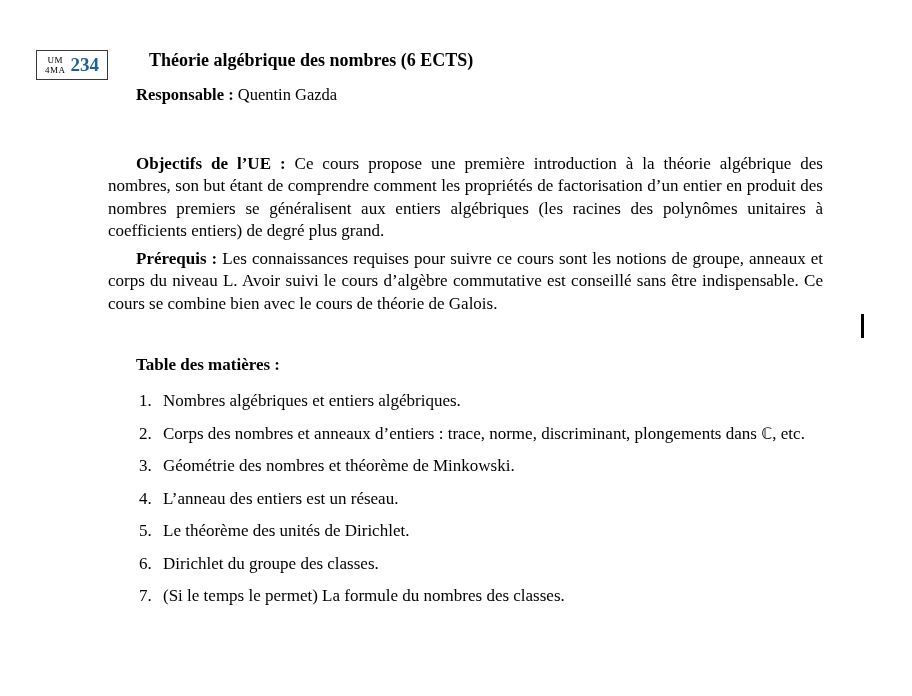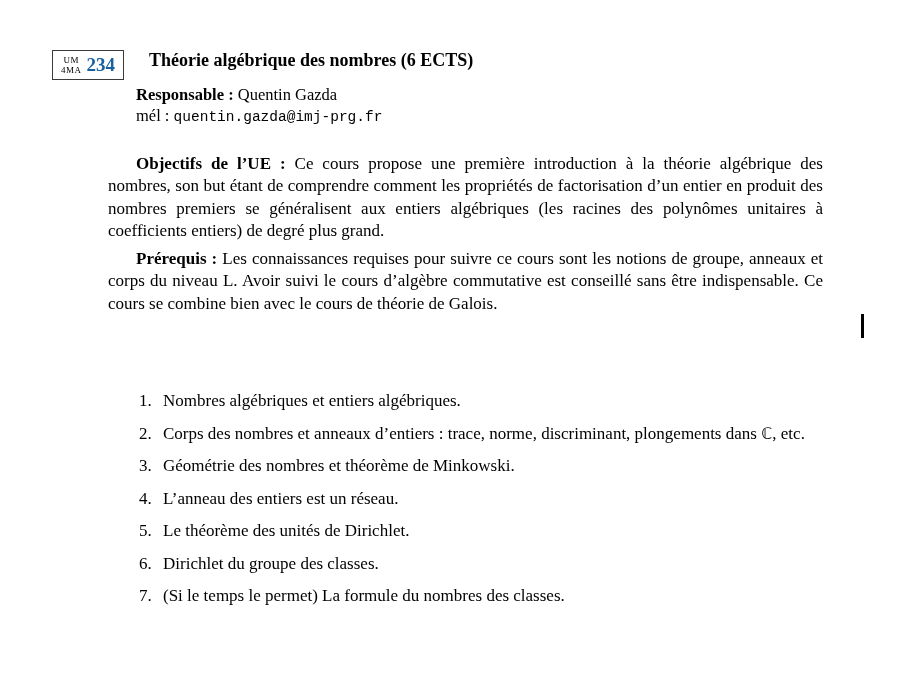--- a/index.html
+++ b/index.html
@@ -14,21 +14,21 @@
   }
   .page {
     position: relative;
     width: 912px;
     height: 696px;
     background: #ffffff;
   }
   
   .code-box {
     position: absolute;
-    left: 52px;
+    left: 36px;
     top: 50px;
     width: 72px;
     height: 30px;
     border: 1.5px solid #3a3a3a;
     background: #ffffff;
     display: flex;
     align-items: center;
     justify-content: center;
     gap: 5px;
     box-sizing: border-box;
@@ -133,35 +133,33 @@
     </div>
     <span class="code-number">234</span>
   </div>
 
   <div class="course-title">Théorie algébrique des nombres (6 ECTS)</div>
 
   <div class="contact">
     <div>
       <span class="bold">Responsable :</span><span> Quentin Gazda</span>
     </div>
-    <div>
-      <span>mél : </span><span class="mono">quentin.gazda@imj-prg.fr</span>
-    </div>
   </div>
 
   <div class="para para-prerequis">
     <span class="lead">Prérequis :</span><span> Les connaissances requises pour suivre ce cours sont les notions de groupe, anneaux et corps du niveau L. Avoir suivi le cours d’algèbre commutative est conseillé sans être indispensable. Ce cours se combine bien avec le cours de théorie de Galois.</span>
   </div>
 
   <div class="para para-objectifs">
     <span class="lead">Objectifs de l’UE :</span><span> Ce cours propose une première introduction à la théorie algébrique des nombres, son but étant de comprendre comment les propriétés de factorisation d’un entier en produit des nombres premiers se généralisent aux entiers algébriques (les racines des polynômes unitaires à coefficients entiers) de degré plus grand.</span>
   </div>
 
   <div class="change-bar"></div>
 
+  <div class="toc-heading">Table des matières :</div>
 
   <div class="toc-list">
     <div class="toc-item">
       <span class="toc-num">1.</span>
       <span class="toc-text">Nombres algébriques et entiers algébriques.</span>
     </div>
     <div class="toc-item">
       <span class="toc-num">2.</span>
       <span class="toc-text"><span>Corps des nombres et anneaux d’entiers : trace, norme, discriminant, plongements dans </span><span class="bb-c">ℂ</span><span>, </span><span class="it">etc</span><span>.</span></span>
     </div>

